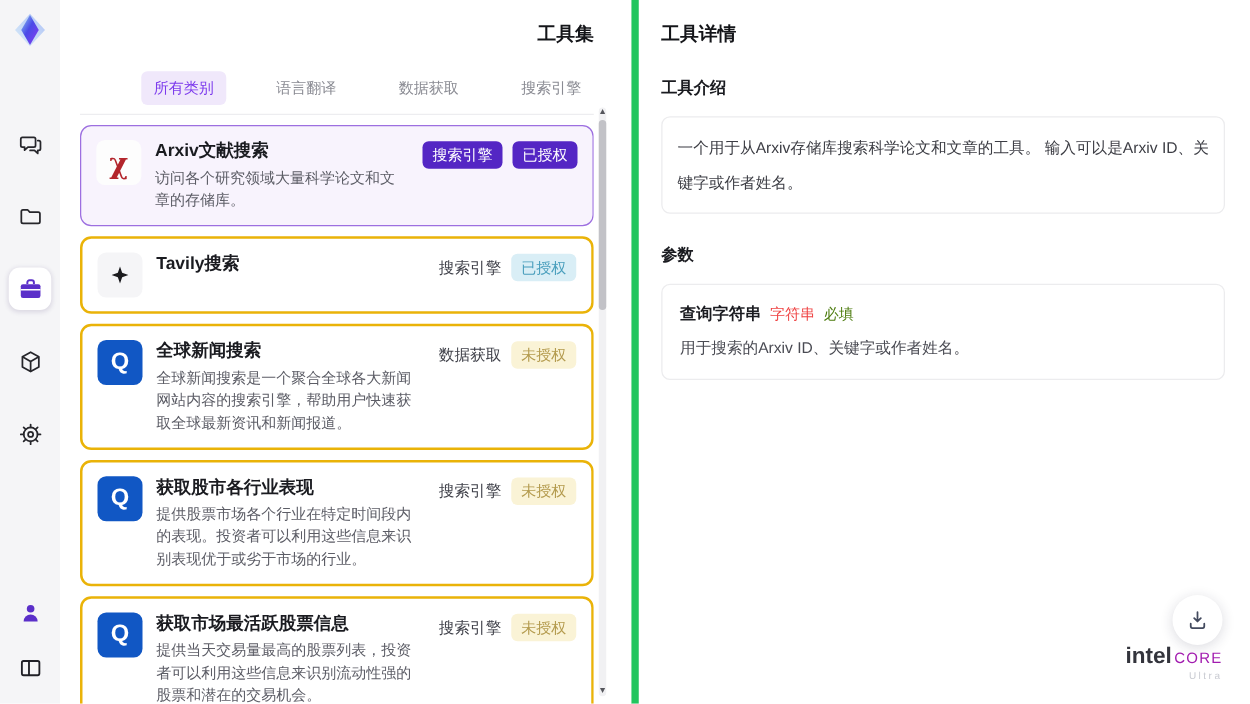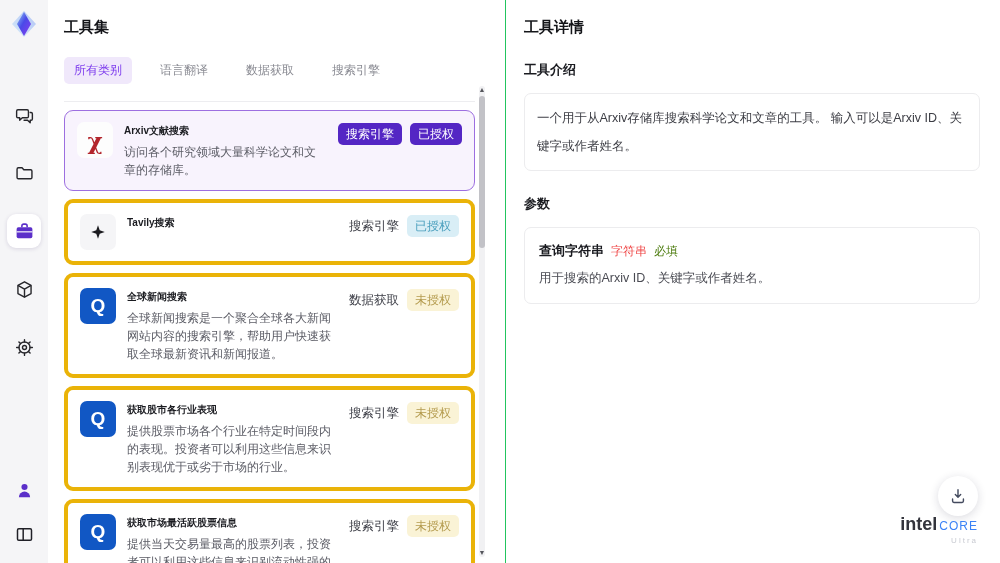--- a/index.html
+++ b/index.html
@@ -10,67 +10,67 @@
   
   .rail { width:48px; background:#f5f5f7; display:flex; flex-direction:column; align-items:center; padding:8px 0 12px; flex:0 0 48px; }
   .rail .logo { width:32px; height:32px; margin-bottom:58px; }
   .rail-btn { width:34px; height:34px; display:flex; align-items:center; justify-content:center; border-radius:9px; margin-bottom:24px; cursor:pointer; }
   .rail-btn svg { width:21px; height:21px; }
   .rail-btn.active { background:#ffffff; box-shadow:0 1px 4px rgba(40,20,90,.14); }
   .rail-spacer { flex:1; }
   .rail-btn.bottom { margin-bottom:10px; }
 
   
-  .list-panel { width:457px; flex:0 0 457px; position:relative; padding:18px 30px 0 16px; display:flex; flex-direction:column; background:#fff; }
+  .list-panel { width:457px; flex:0 0 457px; position:relative; padding:18px 30px 0 16px; display:flex; flex-direction:column; background:#fff;align-items:flex-end; }
   .list-title { font-size:15px; font-weight:bold; color:#141519; margin-bottom:20px; }
-  .tabs { display:flex; align-items:center; gap:18px; margin-bottom:17px; }
+  .tabs { display:flex; align-items:center; gap:30px; margin-bottom:7px; }
   .tab { font-size:12px; color:#8a8b93; padding:5px 10px; border-radius:5px; cursor:pointer; white-space:nowrap; }
   .tab.active { background:#f0e8fb; color:#7c3aed; }
   .tool-scroll { flex:1; overflow:hidden; border-top:1px solid #ededf0; padding-top:8px; }
-  .tool-card { display:flex; align-items:flex-start; gap:11px; background:#fff; border:4px solid #eab308; border-radius:9px; padding:11px 12px; margin-bottom:8px; cursor:pointer; }
+  .tool-card { display:flex; align-items:flex-start; gap:11px; background:#fff; border:2px solid #eab308; border-radius:9px; padding:11px 12px; margin-bottom:8px; cursor:pointer; }
   .tool-card.selected { background:#f8f3fd; border:1px solid #9d6fe0; }
   .tool-icon { width:36px; height:36px; flex:0 0 36px; border-radius:7px; display:flex; align-items:center; justify-content:center; background:#f5f5f7; overflow:hidden; }
   .tool-icon.white { background:#fdfdfd; }
   .tool-icon.blue { background:#1157c4; }
   .chi { font-family:"DejaVu Serif",serif; font-size:23px; line-height:1; color:#b3252c; font-weight:bold; }
   .q-glyph { color:#fff; font-size:19px; font-weight:bold; font-family:"Liberation Sans",sans-serif; }
   .card-body { flex:1; min-width:0; }
-  .card-title { font-size:10px; font-weight:bold; color:#1a1b20; line-height:17px; }
+  .card-title { font-size:14px; font-weight:bold; color:#1a1b20; line-height:17px; }
   .card-desc { font-size:12px; color:#5c5d66; line-height:18px; margin-top:4px; }
   .card-tags { display:flex; align-items:center; gap:8px; flex:0 0 auto; padding-top:1px; }
   .badge { font-size:12px; line-height:1; padding:5px 8px; border-radius:5px; white-space:nowrap; }
   .badge-solid { background:#5426c4; color:#fff; }
   .cat { font-size:12.5px; color:#3f4049; white-space:nowrap; }
   .badge-auth { background:#d9eef6; color:#4a9fbd; }
   .badge-unauth { background:#faf3d6; color:#b49b4e; }
 
   
   .fscroll { position:absolute; top:86px; bottom:6px; right:20px; width:6px; background:#f1f1f3; border-radius:3px; }
   .fscroll .thumb { position:absolute; top:10px; left:0; width:6px; height:152px; background:#c2c2c7; border-radius:3px; }
   .fscroll .arr { position:absolute; left:-1px; width:8px; font-size:7px; color:#55565c; text-align:center; line-height:8px; }
   .arr.up { top:0; } .arr.down { bottom:0; }
 
   
-  .detail-panel { flex:1; border-left:1px solid #22c55e; padding:18px 20px 0 18px; background:#fff; }
+  .detail-panel { flex:1; border-left:6px solid #22c55e; padding:18px 20px 0 18px; background:#fff; }
   .detail-title { font-size:15px; font-weight:bold; color:#141519; margin-bottom:24px; }
   .section-h { font-size:13px; font-weight:bold; color:#1a1b20; margin-bottom:14px; }
   .info-card { border:1px solid #ececee; border-radius:7px; padding:10px 12px; font-size:12.5px; color:#3c3d44; line-height:28px; margin-bottom:24px; background:#fff; }
   .param-card { border:1px solid #ececee; border-radius:7px; padding:14px 14px 16px; background:#fff; }
   .param-head { display:flex; align-items:baseline; gap:7px; margin-bottom:10px; }
   .param-name { font-size:13px; font-weight:bold; color:#1a1b20; }
   .param-type { font-size:12px; color:#ef4444; }
   .param-req { font-size:12px; color:#4d7c0f; }
   .param-desc { font-size:12.5px; color:#4a4b53; }
 
   
   .dl-btn { position:absolute; right:22px; bottom:47px; width:40px; height:40px; border-radius:50%; background:#fff; box-shadow:0 2px 10px rgba(30,34,60,.16); display:flex; align-items:center; justify-content:center; cursor:pointer; }
   .dl-btn svg { width:20px; height:20px; }
   .intel { position:absolute; right:22px; bottom:16px; text-align:right; line-height:13px; }
   .intel .w1 { font-size:18px; font-weight:bold; color:#33343c; text-transform:lowercase; }
-  .intel .w2 { font-size:12px; color:#3b82f6; letter-spacing:1px; margin-left:2px; }
+  .intel .w2 { font-size:12px; color:#a21caf; letter-spacing:1px; margin-left:2px; }
   .intel .sub { display:block; font-size:8px; color:#c9cbd2; letter-spacing:2px; margin-top:1px; }
 </style>
 </head>
 <body>
 
 <div class="app">
 
   <div class="rail">
     <div class="logo">
       <svg viewBox="0 0 32 32">

